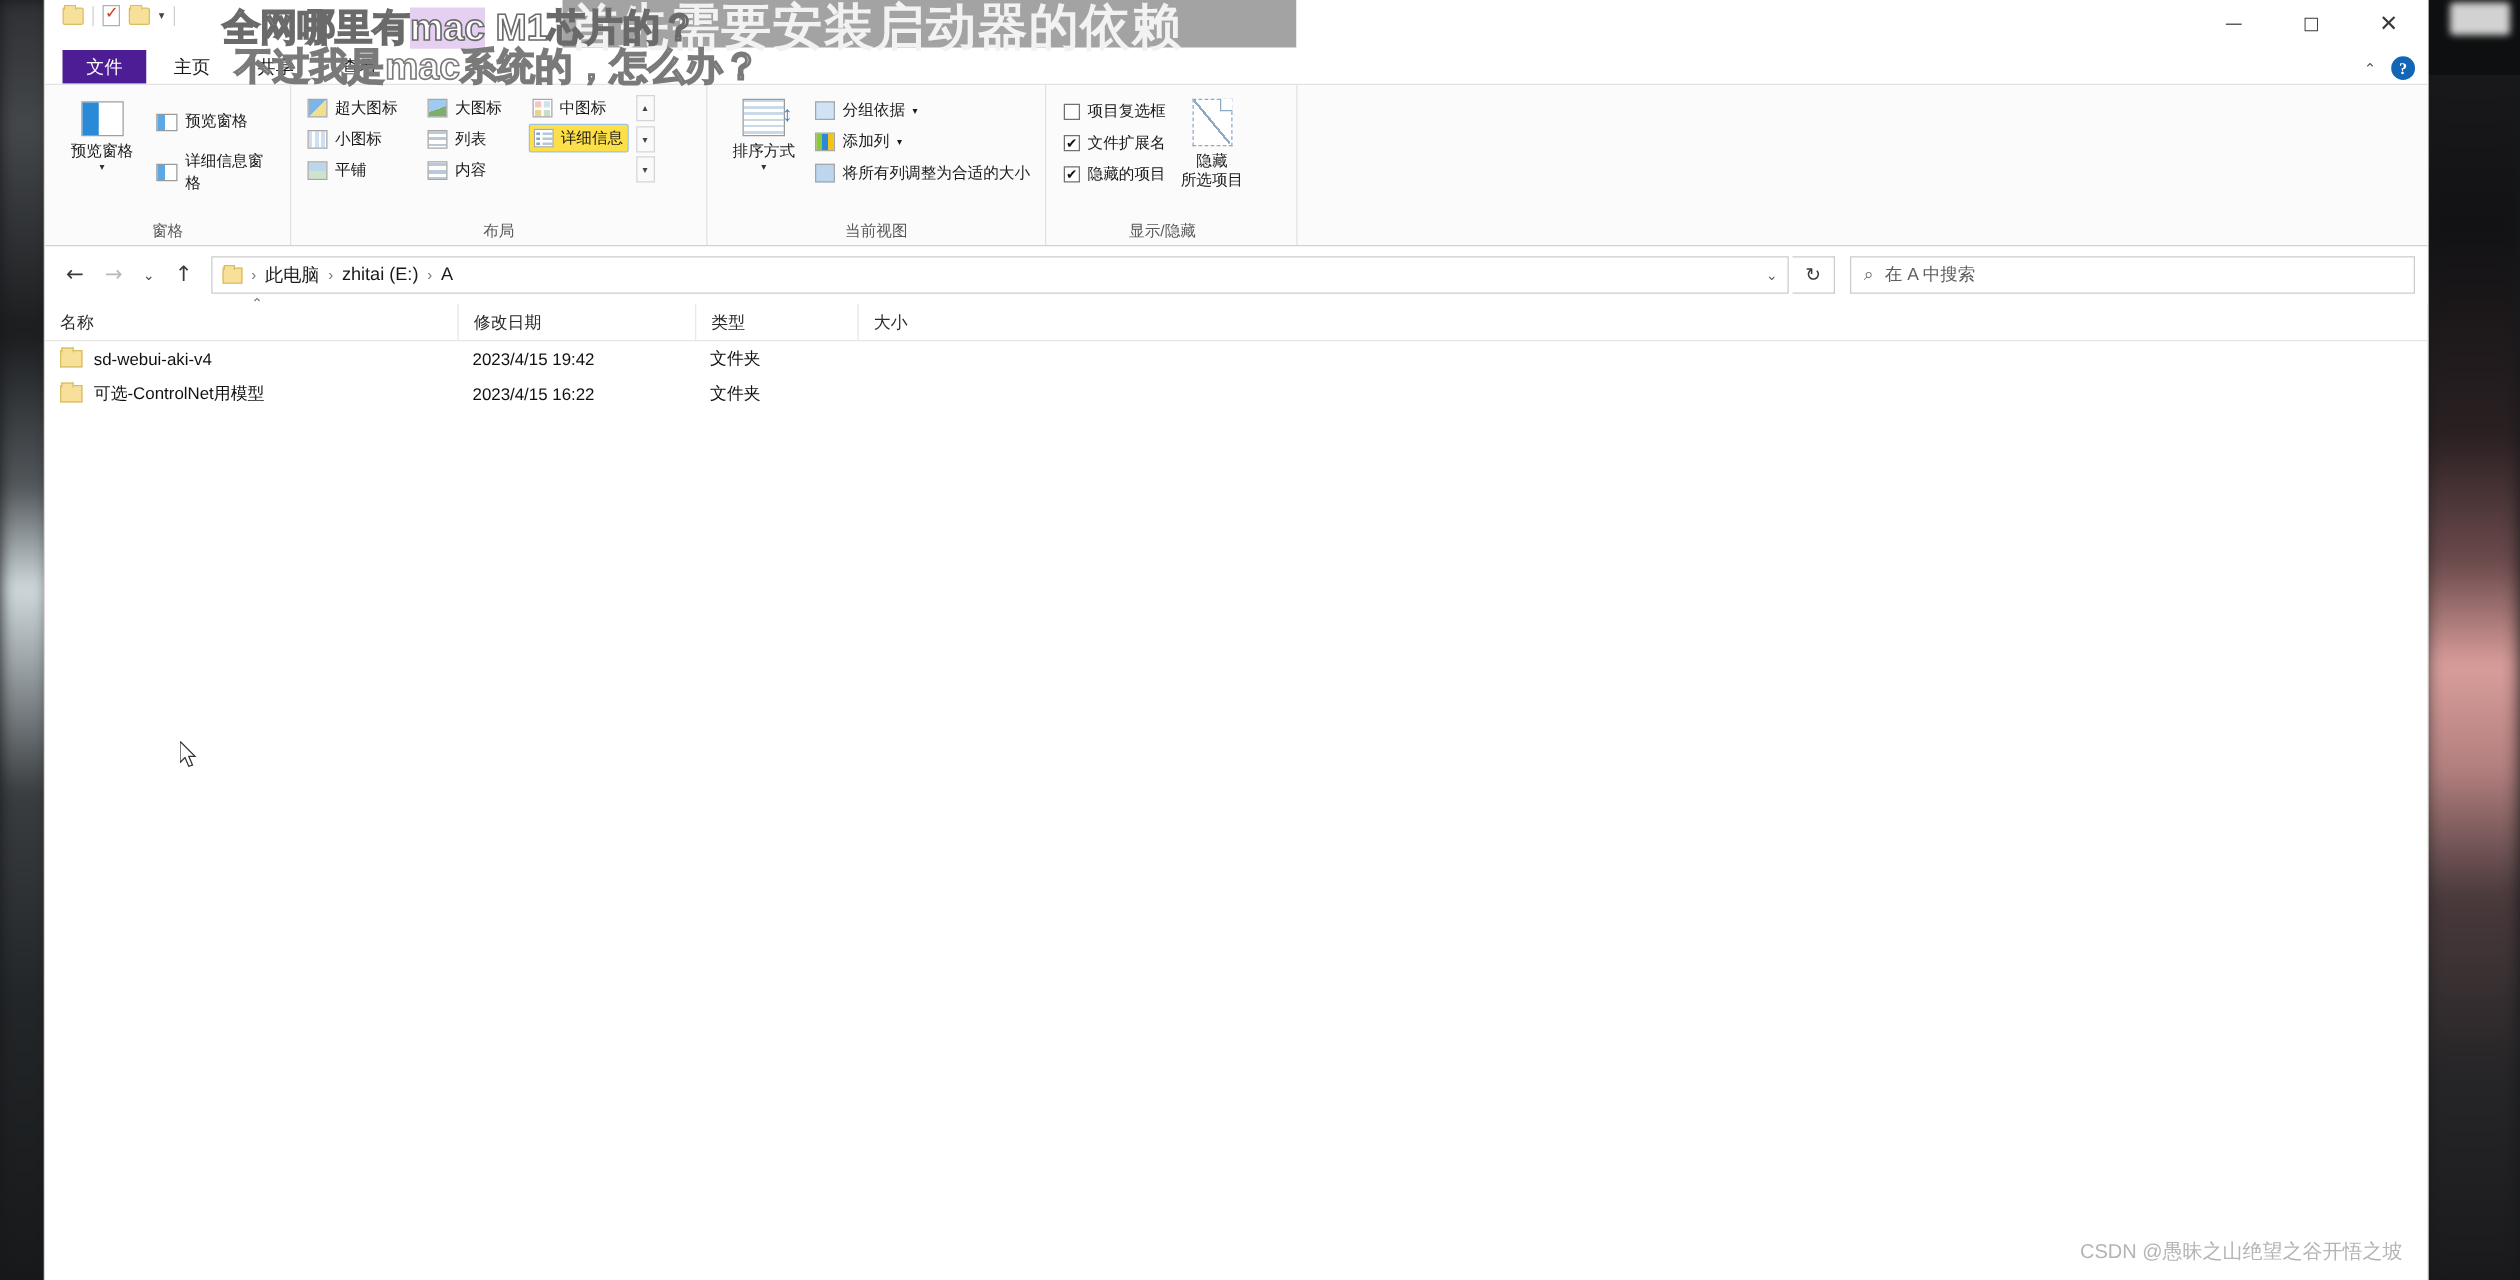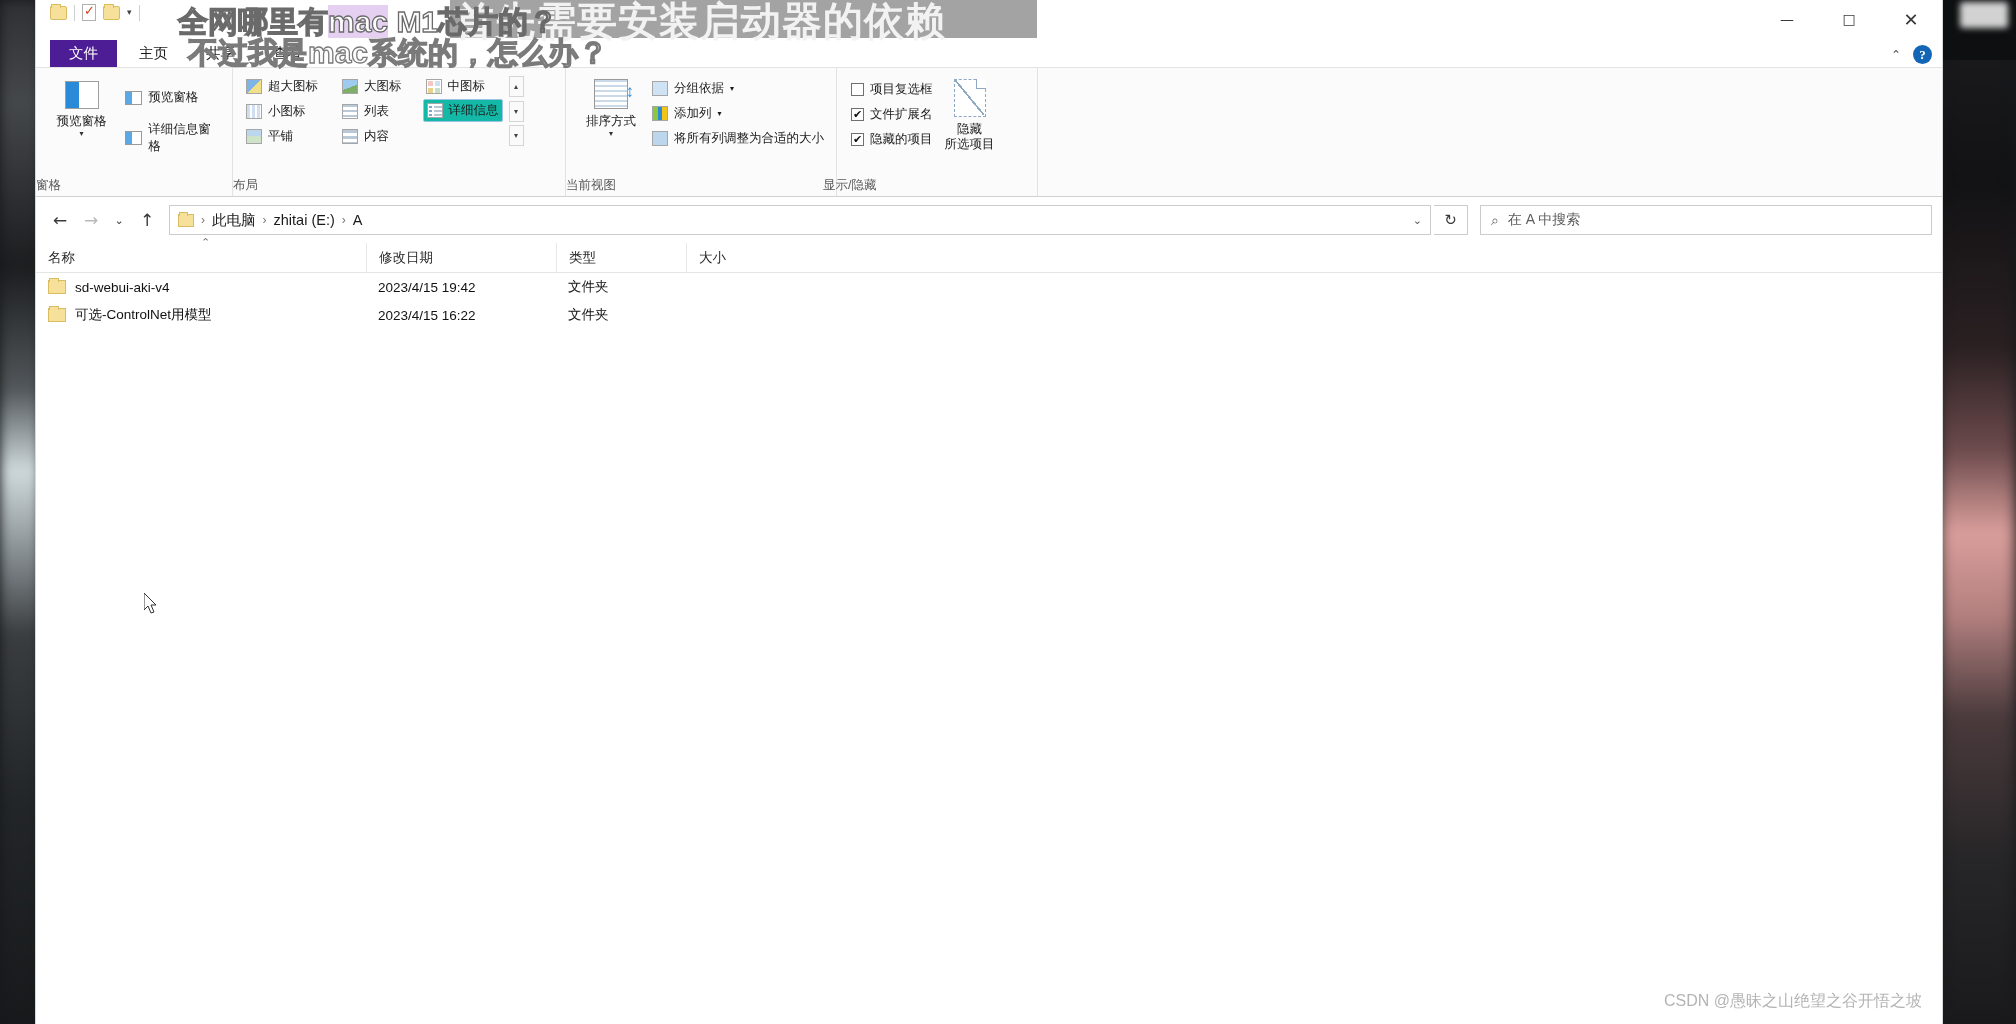--- a/index.html
+++ b/index.html
@@ -84,42 +84,42 @@
 
   
   .ribbon {
     height: 130px; background: #fbfbfb; border-top: 1px solid #e3e3e3;
     border-bottom: 1px solid #d2d2d2; display: flex; position: relative;
   }
   .rgroup { position: relative; display: flex; flex-direction: column; height: 100%; }
   .rgroup + .rgroup { border-left: 1px solid #e2e2e2; }
   .rgroup .rbody { flex: 1; display: flex; align-items: flex-start; padding: 9px 10px 0 10px; }
   .rgroup .rlabel {
-    height: 21px; line-height: 21px; 
+    height: 21px; line-height: 21px; text-align: center;
     font-size: 12.5px; color: #5a5a5a;
   }
 
   .bigbtn { display: flex; flex-direction: column; align-items: center; width: 72px; padding-top: 4px; }
   .bigbtn .lbl { font-size: 12.5px; color: #1a1a1a; text-align: center; margin-top: 5px; line-height: 1.15; }
   .bigbtn .arr { font-size: 8px; color: #333; margin-top: 1px; }
 
   .navpane-ico {
     width: 34px; height: 28px; border: 1px solid #9e9e9e; background: #fff; display: flex;
   }
   .navpane-ico i { display: block; width: 13px; background: #2b8ad8; }
 
   .smallrow { display: flex; align-items: center; gap: 6px; height: 25px; font-size: 12.5px; color: #1a1a1a; }
   .smallcol { display: flex; flex-direction: column; justify-content: flex-start; }
 
   .pane-mini { width: 17px; height: 14px; border: 1px solid #9a9a9a; background: #fff; display: flex; flex-shrink: 0; }
   .pane-mini i { width: 6px; background: #5aa9e6; }
 
   .lay-grid { display: grid; grid-template-columns: auto auto auto; column-gap: 18px; row-gap: 0px; }
   .lay-item { display: flex; align-items: center; gap: 6px; height: 25px; font-size: 12.5px; color: #1a1a1a; white-space: nowrap; padding: 0 3px; }
-  .lay-item.sel { background: #14b8a6; border: 1px solid #9cc3e4; border-radius: 2px; height: 23px; }
+  .lay-item.sel { background: #fde047; border: 1px solid #9cc3e4; border-radius: 2px; height: 23px; }
 
   .ico16 { width: 16px; height: 15px; flex-shrink: 0; border: 1px solid #a6a6a6; background: #fff; position: relative; }
   .ico16.xl { background: linear-gradient(135deg,#7fb5e6 50%,#f0e08a 50%); }
   .ico16.lg { background: linear-gradient(160deg,#9ecbf0 55%,#7fae6b 55%); }
   .ico16.md { background:
       linear-gradient(#f6c6c0,#f6c6c0) 1px 1px/5px 5px no-repeat,
       linear-gradient(#cfe0f2,#cfe0f2) 8px 1px/5px 5px no-repeat,
       linear-gradient(#e9d38a,#e9d38a) 1px 8px/5px 5px no-repeat,
       linear-gradient(#c9dec8,#c9dec8) 8px 8px/5px 5px no-repeat, #fff; }
   .ico16.sm { background:

